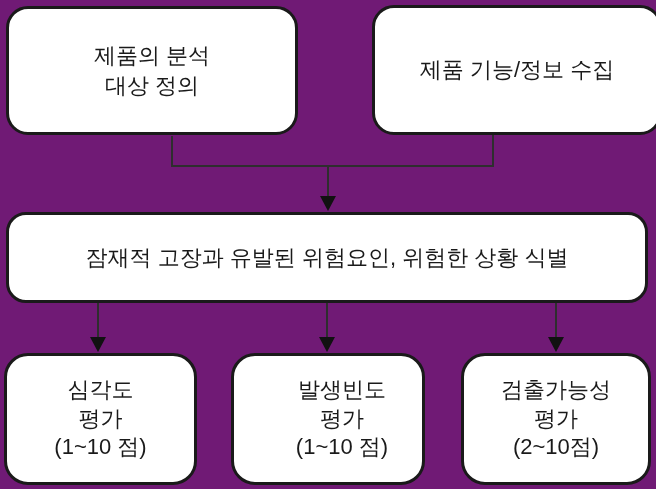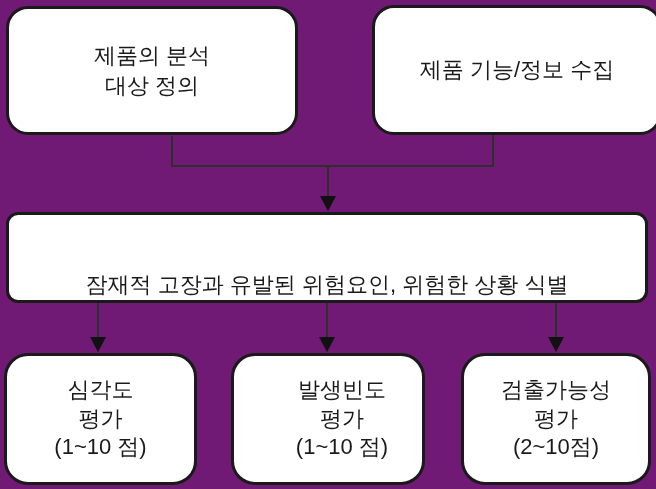--- a/index.html
+++ b/index.html
@@ -33,21 +33,21 @@
   }
   .node-label {
     white-space: pre-line;
     text-align: center;
     color: #1a1a1a;
     font-size: 22px;
     line-height: 1.35;
   }
   .node-top-left   { left: 6px;   top: 6px;   width: 292px; height: 129px; }
   .node-top-right  { left: 372px; top: 5px;   width: 290px; height: 130px; }
-  .node-middle     { left: 6px;   top: 212px; width: 642px; height: 91px; border-radius: 12px; align-items: flex-end; }
+  .node-middle     { left: 6px;   top: 212px; width: 642px; height: 91px; border-radius: 20px; }
   .node-middle .node-label { font-size: 22px; }
   .node-bottom     { top: 353px; height: 132px; border-radius: 24px; }
   .node-bottom-1   { left: 4px;   width: 193px; }
   .node-bottom-2   { left: 231px; width: 194px; padding-left: 28px; }
   .node-bottom-3   { left: 461px; width: 190px; }
   .node-bottom .node-label { font-size: 22px; line-height: 1.3; }
 </style>
 </head>
 <body>
 

